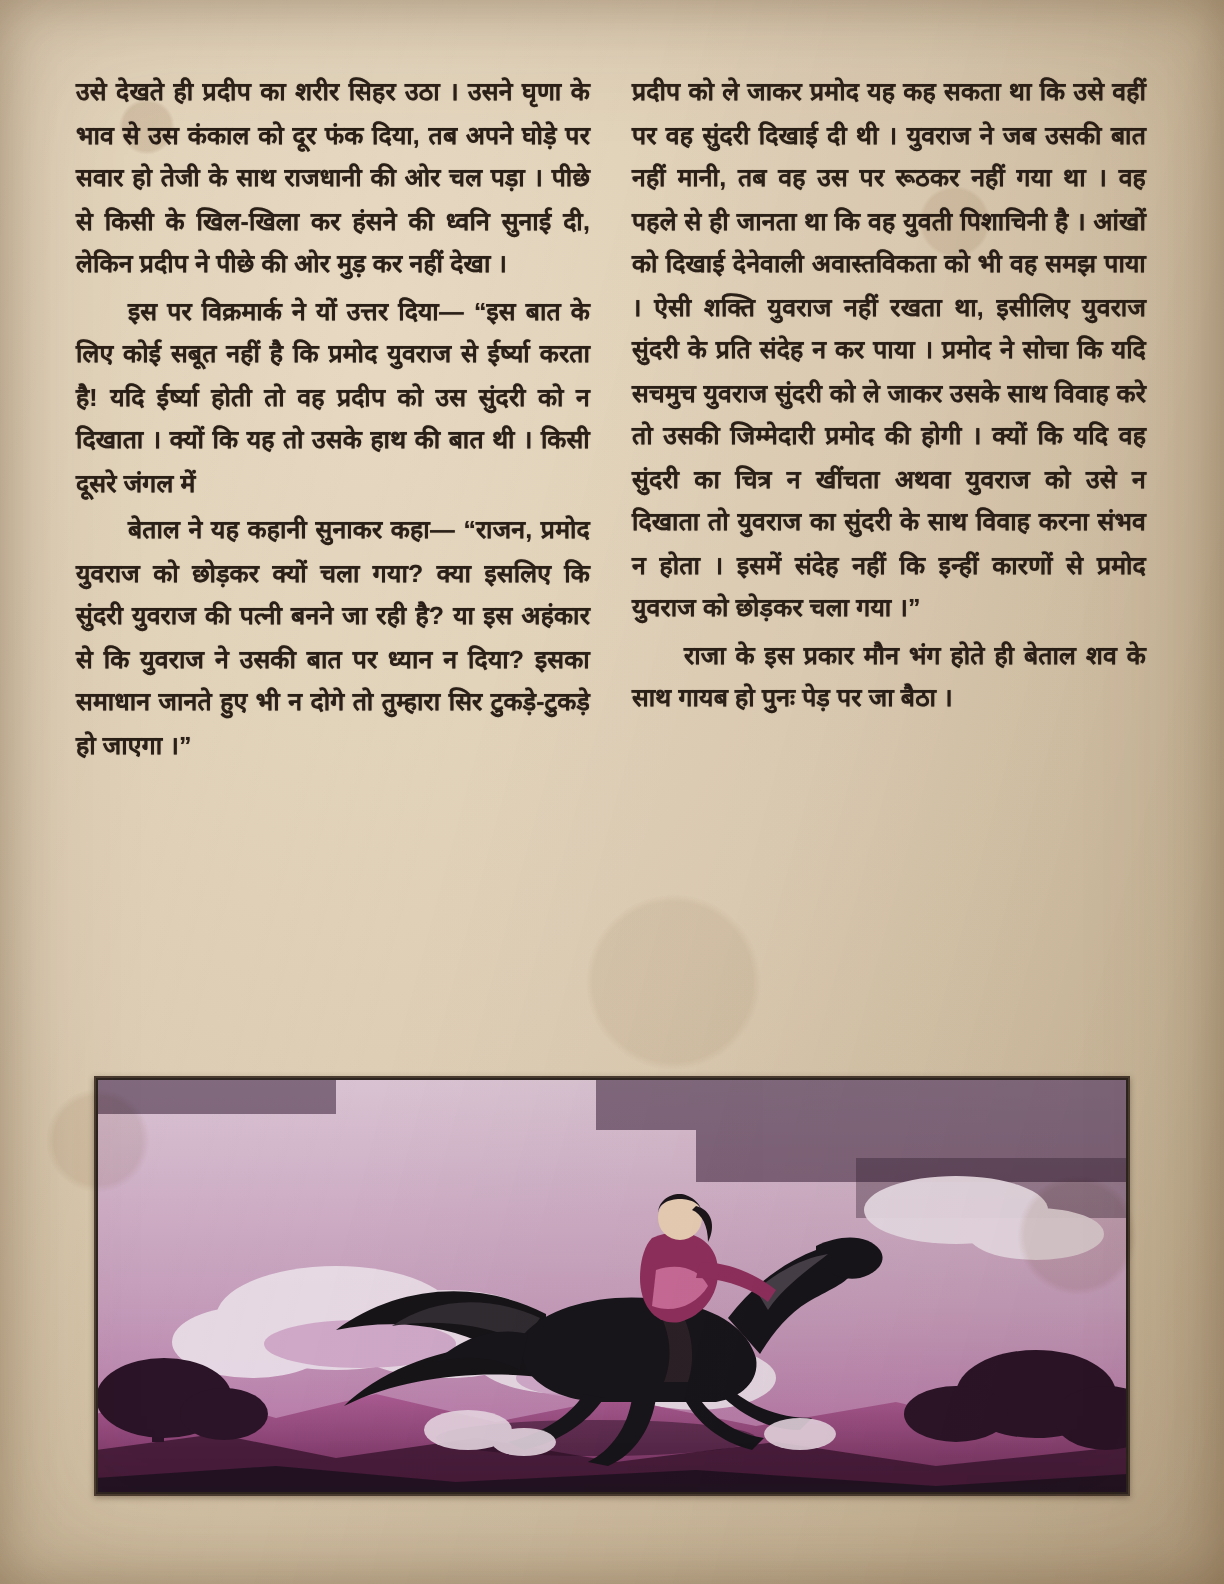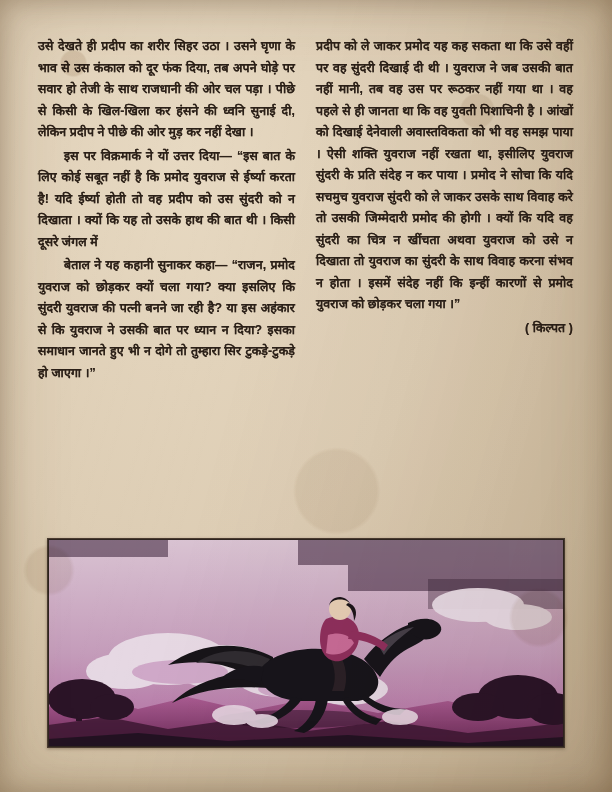--- a/index.html
+++ b/index.html
@@ -98,21 +98,21 @@
   <div class="text-area">
 
     <div class="col">
       <p class="para">उसे देखते ही प्रदीप का शरीर सिहर उठा । उसने घृणा के भाव से उस कंकाल को दूर फंक दिया, तब अपने घोड़े पर सवार हो तेजी के साथ राजधानी की ओर चल पड़ा । पीछे से किसी के खिल-खिला कर हंसने की ध्वनि सुनाई दी, लेकिन प्रदीप ने पीछे की ओर मुड़ कर नहीं देखा ।</p>
       <p class="para indent">इस पर विक्रमार्क ने यों उत्तर दिया— “इस बात के लिए कोई सबूत नहीं है कि प्रमोद युवराज से ईर्ष्या करता है! यदि ईर्ष्या होती तो वह प्रदीप को उस सुंदरी को न दिखाता । क्यों कि यह तो उसके हाथ की बात थी । किसी दूसरे जंगल में</p>
       <p class="para indent">बेताल ने यह कहानी सुनाकर कहा— “राजन, प्रमोद युवराज को छोड़कर क्यों चला गया? क्या इसलिए कि सुंदरी युवराज की पत्नी बनने जा रही है? या इस अहंकार से कि युवराज ने उसकी बात पर ध्यान न दिया? इसका समाधान जानते हुए भी न दोगे तो तुम्हारा सिर टुकड़े-टुकड़े हो जाएगा ।”</p>
     </div>
 
     <div class="col">
       <p class="para">प्रदीप को ले जाकर प्रमोद यह कह सकता था कि उसे वहीं पर वह सुंदरी दिखाई दी थी । युवराज ने जब उसकी बात नहीं मानी, तब वह उस पर रूठकर नहीं गया था । वह पहले से ही जानता था कि वह युवती पिशाचिनी है । आंखों को दिखाई देनेवाली अवास्तविकता को भी वह समझ पाया । ऐसी शक्ति युवराज नहीं रखता था, इसीलिए युवराज सुंदरी के प्रति संदेह न कर पाया । प्रमोद ने सोचा कि यदि सचमुच युवराज सुंदरी को ले जाकर उसके साथ विवाह करे तो उसकी जिम्मेदारी प्रमोद की होगी । क्यों कि यदि वह सुंदरी का चित्र न खींचता अथवा युवराज को उसे न दिखाता तो युवराज का सुंदरी के साथ विवाह करना संभव न होता । इसमें संदेह नहीं कि इन्हीं कारणों से प्रमोद युवराज को छोड़कर चला गया ।”</p>
-      <p class="para right-align">( किल्पत )</p>
+      <p class="para indent">राजा के इस प्रकार मौन भंग होते ही बेताल शव के साथ गायब हो पुनः पेड़ पर जा बैठा ।</p>
     </div>
 
   </div>
 
   <div class="illo-wrap">
     <div class="illo">
       <svg width="516" height="208" viewBox="0 0 516 208" xmlns="http://www.w3.org/2000/svg">
         <defs>
           <linearGradient id="skyg" x1="0" y1="0" x2="0" y2="1">
             <stop offset="0%" stop-color="#d9c3d2"></stop>

